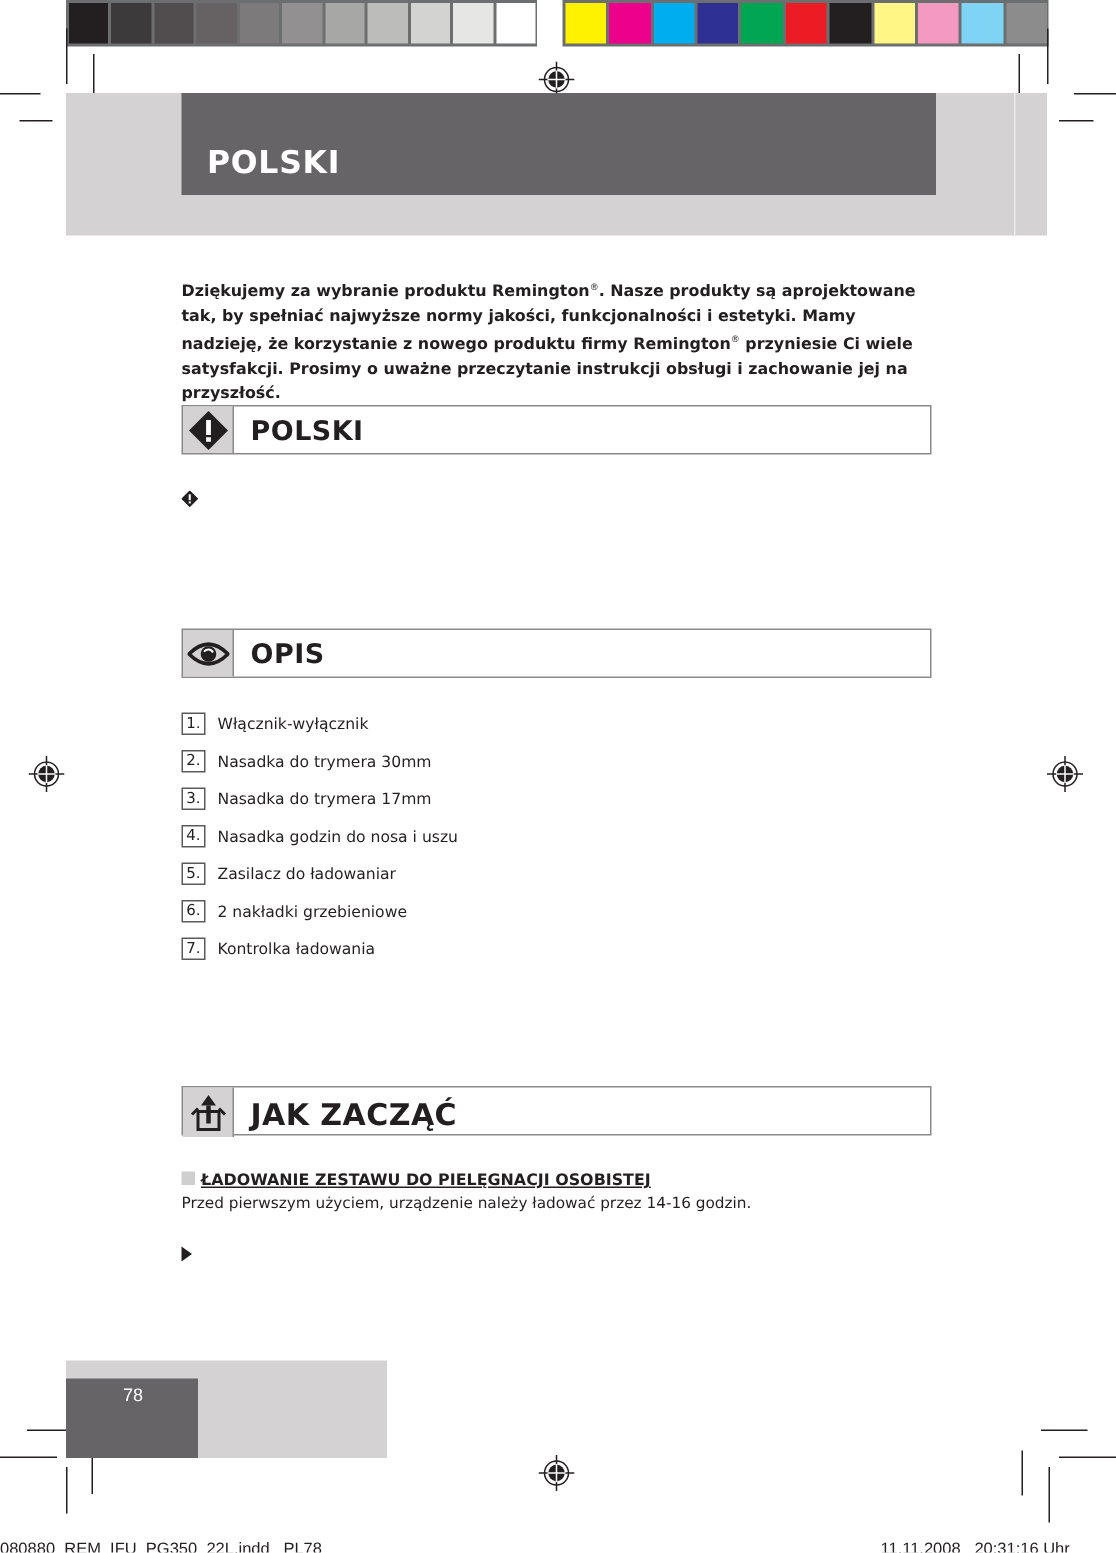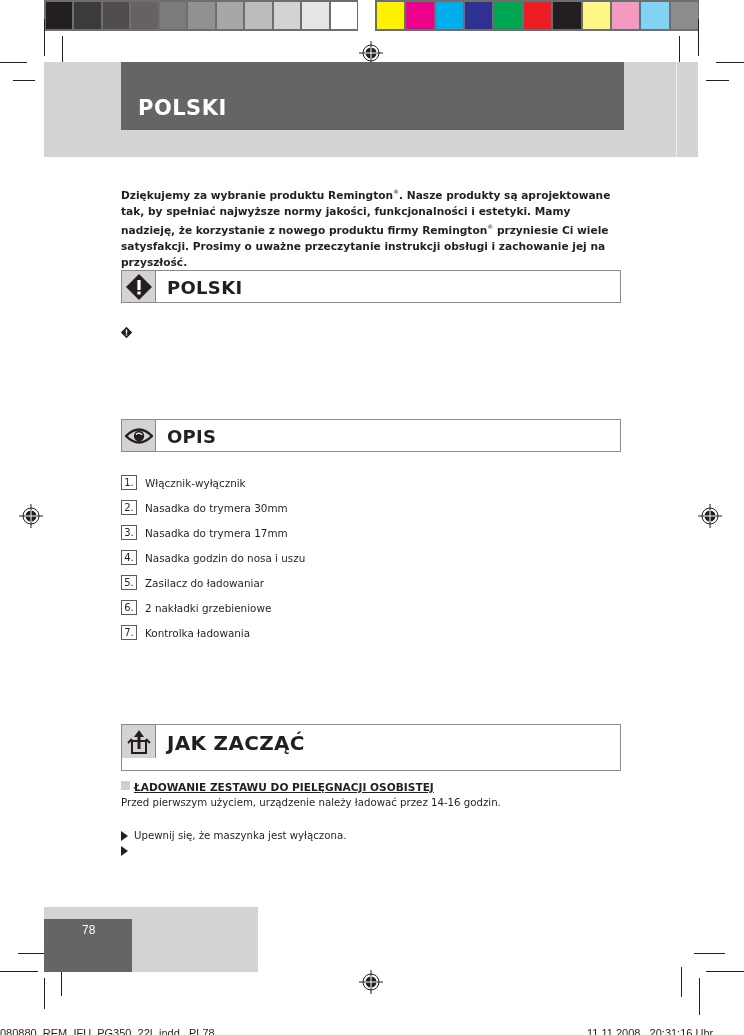--- a/index.html
+++ b/index.html
@@ -209,40 +209,39 @@
   <div class="part">
       <span class="num">6.</span>
       <span class="txt">2 nakładki grzebieniowe</span>
     </div>
   <div class="part">
       <span class="num">7.</span>
       <span class="txt">Kontrolka ładowania</span>
     </div>
 </div>
 
-<div class="section-head" style="top:724px; height:47px;">
+<div class="section-head" style="top:724px; height:33px;">
   <div class="icon-box" style="height:33px;">
     <svg width="28" height="28" viewBox="0 0 28 28">
       <path d="M3,15 L7,11 M25,15 L21,11" stroke="#231f20" stroke-width="2" fill="none"></path>
       <rect x="7" y="13" width="14" height="12" fill="none" stroke="#231f20" stroke-width="2"></rect>
       <rect x="12.5" y="9" width="3" height="12" fill="#231f20"></rect>
       <polygon points="14,2 19,9 9,9" fill="#231f20"></polygon>
     </svg>
   </div>
   <span class="label" style="top:6px; font-size:20px;">JAK ZACZĄĆ</span>
 </div>
 
 <div class="sub-head">
   <span class="sq"></span>
   <span>ŁADOWANIE ZESTAWU DO PIELĘGNACJI OSOBISTEJ</span>
 </div>
 <div class="sub-desc">Przed pierwszym użyciem, urządzenie należy ładować przez 14-16 godzin.</div>
 
 <div class="steps">
-  <div class="step"><span class="tri"></span><span>Upewnij się, że maszynka jest wyłączona.</span></div>
   <div class="step"><span class="tri"></span></div>
 </div>
 
 <div class="footer-band"></div>
 <div class="footer-num">
   <span>78</span>
 </div>
 
 <div class="slug" style="left:0;">080880_REM_IFU_PG350_22L.indd   PL78</div>
 <div class="slug" style="left:587px;">11.11.2008   20:31:16 Uhr</div>

